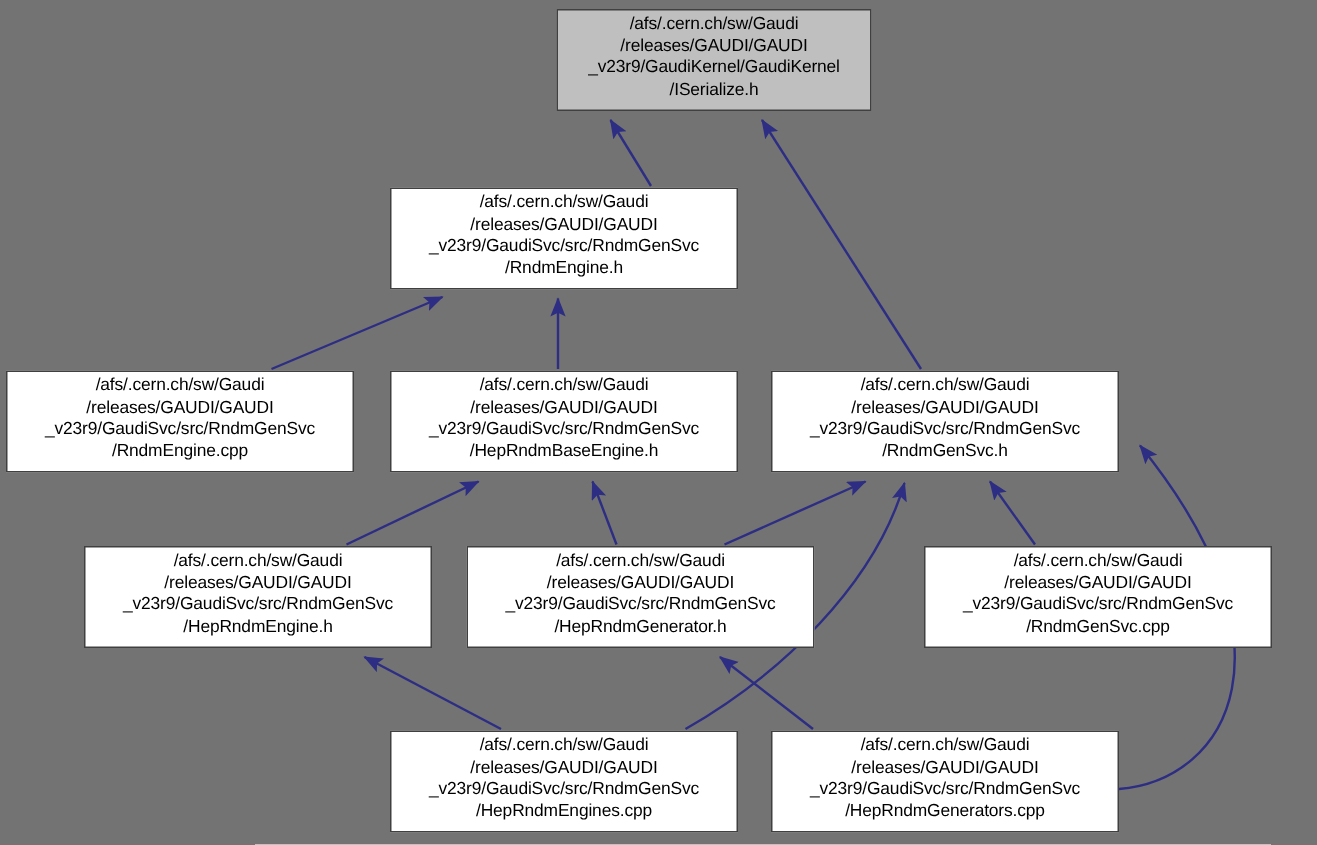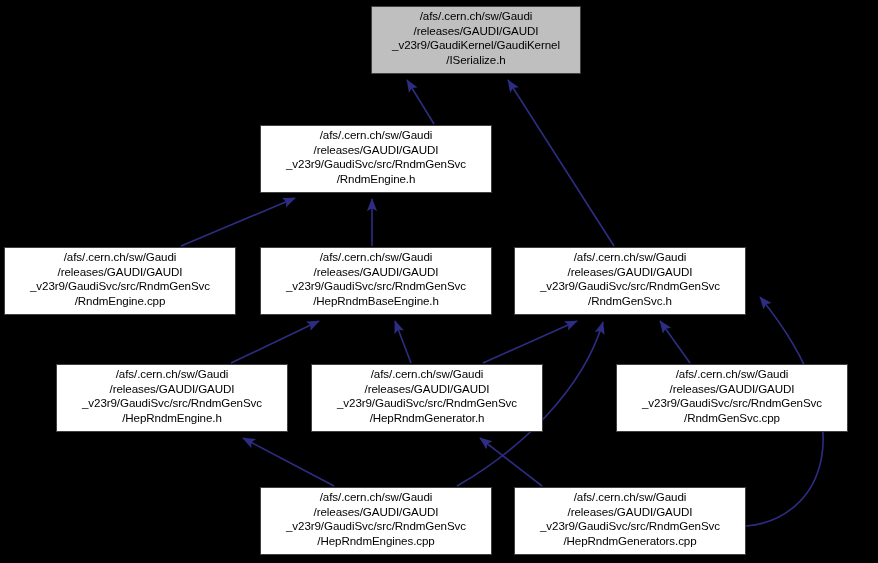--- a/index.html
+++ b/index.html
@@ -4,21 +4,21 @@
 <style>
   html, body {
     margin: 0;
     padding: 0;
     background: #ffffff;
   }
   #canvas {
     position: relative;
     width: 878px;
     height: 563px;
-    background: #000000;
+    background: #737373;
     overflow: hidden;
     font-family: "Liberation Sans", sans-serif;
   }
   #edges {
     position: absolute;
     left: 0;
     top: 0;
     width: 878px;
     height: 563px;
     pointer-events: none;

